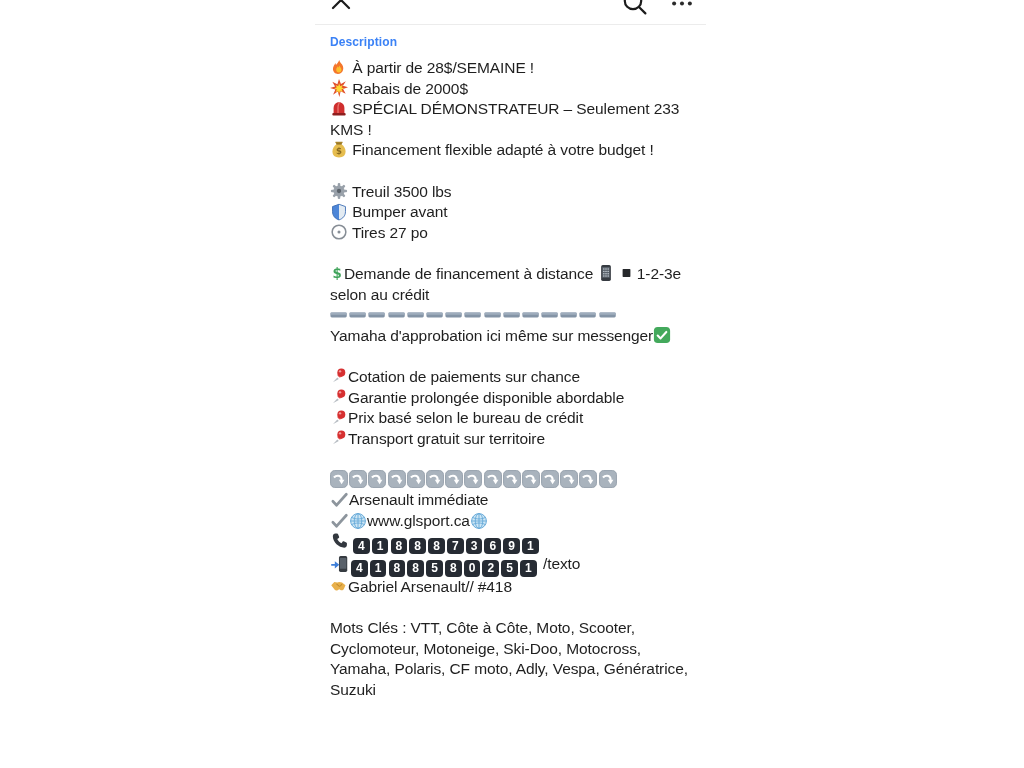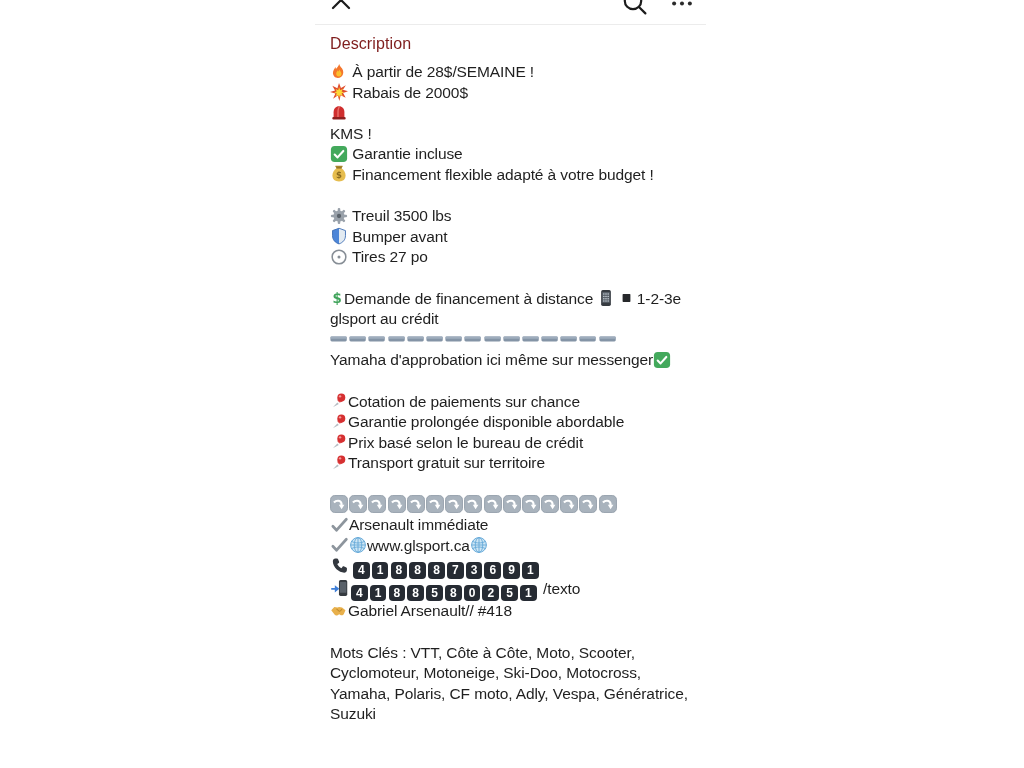--- a/index.html
+++ b/index.html
@@ -6,21 +6,21 @@
     font-family:"Liberation Sans", sans-serif;color:#1f1f1f;}
   .card{position:absolute;left:315px;top:0;width:391px;height:768px;background:#fff;}
   .toolbar{position:relative;height:25px;}
   .tb-btn{position:absolute;display:block;}
   .tb-close{left:15px;top:-11px;width:22px;height:22px;}
   .tb-search{left:307px;top:-10px;width:26px;height:26px;}
   .tb-more{left:355px;top:0;width:24px;height:7px;}
   .tb-btn svg{width:100%;height:100%;display:block;}
   .divider{position:absolute;left:0;right:0;top:24px;height:1px;background:#ececec;}
   .content{padding:10px 14px 0 15px;}
-  .sheet-title{font-size:16px;font-weight:normal;color:#7f1d1d;margin:0 0 9px 0;letter-spacing:.1px;}
+  .sheet-title{font-size:12px;font-weight:bold;color:#3b82f6;margin:0 0 9px 0;letter-spacing:.1px;}
   .line{line-height:20.6px;font-size:15.5px;white-space:nowrap;letter-spacing:-0.1px;min-height:20.6px;}
   .line.blank{height:20.6px;}
   .emj{display:inline-block;width:18px;height:18px;vertical-align:-3.5px;}
   .emj svg{width:100%;height:100%;display:block;}
   .emj-small-square{width:13px;}
   .emj-dollar{width:14px;}
   .emj-minus{width:17.2px;margin-right:2px;}
   .emj-arrow-down{width:18px;margin-right:1.2px;}
   .emj-check-mark{width:19px;}
   .emj-receiver{width:19px;margin-right:4px;}
@@ -62,26 +62,22 @@
               <path d="M10.4 7.2c.5 1.8 2.2 2.7 2.3 4.6.1 1.9-1.2 3.3-2.9 3.3-1.7 0-3-1.4-2.9-3.3.1-1.6 1.2-2.4 1.8-3.7.3.5.4 1 .4 1.6.6-.7 1-1.5 1.3-2.5z" fill="#fbc02d"></path>
             </svg></span><span> À partir de 28$/SEMAINE !</span></div>
         <div class="line"><span class="emj emj-collision"><svg viewBox="0 0 20 20">
               <polygon fill="#e04e2d" points="10,0 12.2,5.6 17.6,2.4 14.4,7.6 20,9.2 14.6,11 17.4,16.4 11.8,13.6 10.4,20 8.6,13.8 3.4,17.6 6,11.8 0,10 5.6,8.2 2.6,3 8.2,5.8"></polygon>
               <polygon fill="#fdd835" points="10,4.4 11.4,8 14.6,6.4 12.8,9.4 16,10.6 12.8,11.4 14.2,14.6 11.2,13 10,16.4 9,13.2 6.2,14.8 7.6,11.6 4.6,10.4 7.6,9.4 6.2,6.6 9.2,8"></polygon>
             </svg></span><span> Rabais de 2000$</span></div>
         <div class="line"><span class="emj emj-police-light"><svg viewBox="0 0 20 20">
               <path d="M10 2.6c3.6 0 6 2.8 6 6.6v5.2H4V9.2c0-3.8 2.4-6.6 6-6.6z" fill="#cf2e2e"></path>
               <path d="M10 2.6c-1.2 1.6-1.9 4-1.9 6.4v5.4h1.6V9c0-2.4.5-4.8 1.5-6.3-.4-.1-.8-.1-1.2-.1z" fill="#f28b82" opacity=".7"></path>
               <rect x="2.6" y="14.4" width="14.8" height="2.8" rx="1.2" fill="#8e1f1f"></rect>
-            </svg></span></div>
+            </svg></span><span> SPÉCIAL DÉMONSTRATEUR – Seulement 233</span></div>
         <div class="line"><span>KMS !</span></div>
-        <div class="line"><span class="emj emj-check-button"><svg viewBox="0 0 20 20">
-              <rect x="1" y="1" width="18" height="18" rx="4.2" fill="#43a95c"></rect>
-              <path d="M5.2 10.6l3.2 3.2 6.4-7.2" stroke="#fff" stroke-width="2.3" fill="none" stroke-linecap="round" stroke-linejoin="round"></path>
-            </svg></span><span> Garantie incluse</span></div>
         <div class="line"><span class="emj emj-money-bag"><svg viewBox="0 0 20 20">
               <path d="M7.4 3.6L6 1.6c-.3-.5 0-.9.5-.9h7c.5 0 .8.4.5.9l-1.4 2z" fill="#a9852c"></path>
               <path d="M7.6 3.4h4.8c2.9 1.7 4.9 5 4.9 8.3 0 4.3-2.7 6.6-7.3 6.6s-7.3-2.3-7.3-6.6c0-3.3 2-6.6 4.9-8.3z" fill="#e6bd4f"></path>
               <path d="M7.2 3.9h5.6l.5-1H6.7z" fill="#8a6b20"></path>
               <text x="10" y="14.8" text-anchor="middle" font-size="9.5" font-weight="bold" fill="#8a6b20" font-family="DejaVu Sans, sans-serif">$</text>
             </svg></span><span> Financement flexible adapté à votre budget !</span></div>
         <div class="line blank"></div>
         <div class="line"><span class="emj emj-gear"><svg viewBox="0 0 20 20">
               <g fill="#99a1aa">
                 <rect x="8.6" y="1" width="2.8" height="18" rx="1.2"></rect>
@@ -117,21 +113,21 @@
                 <circle cx="7.6" cy="10.8" r=".8"></circle>
                 <circle cx="10" cy="10.8" r=".8"></circle>
                 <circle cx="12.4" cy="10.8" r=".8"></circle>
                 <circle cx="7.6" cy="13.4" r=".8"></circle>
                 <circle cx="10" cy="13.4" r=".8"></circle>
                 <circle cx="12.4" cy="13.4" r=".8"></circle>
               </g>
             </svg></span><span> </span><span class="emj emj-small-square"><svg viewBox="0 0 20 20">
               <rect x="4" y="4" width="12" height="12" rx="1" fill="#26282b"></rect>
             </svg></span><span> 1-2-3e</span></div>
-        <div class="line"><span>glsport au crédit</span></div>
+        <div class="line"><span>selon au crédit</span></div>
         <div class="line"><span class="emj emj-minus"><svg viewBox="0 0 20 20">
               <rect x="0.5" y="7.2" width="19" height="5.6" rx="1.6" fill="#8494a6"></rect>
               <rect x="0.5" y="7.2" width="19" height="2.4" rx="1.2" fill="#9fadbd"></rect>
             </svg></span><span class="emj emj-minus"><svg viewBox="0 0 20 20">
               <rect x="0.5" y="7.2" width="19" height="5.6" rx="1.6" fill="#8494a6"></rect>
               <rect x="0.5" y="7.2" width="19" height="2.4" rx="1.2" fill="#9fadbd"></rect>
             </svg></span><span class="emj emj-minus"><svg viewBox="0 0 20 20">
               <rect x="0.5" y="7.2" width="19" height="5.6" rx="1.6" fill="#8494a6"></rect>
               <rect x="0.5" y="7.2" width="19" height="2.4" rx="1.2" fill="#9fadbd"></rect>
             </svg></span><span class="emj emj-minus"><svg viewBox="0 0 20 20">

